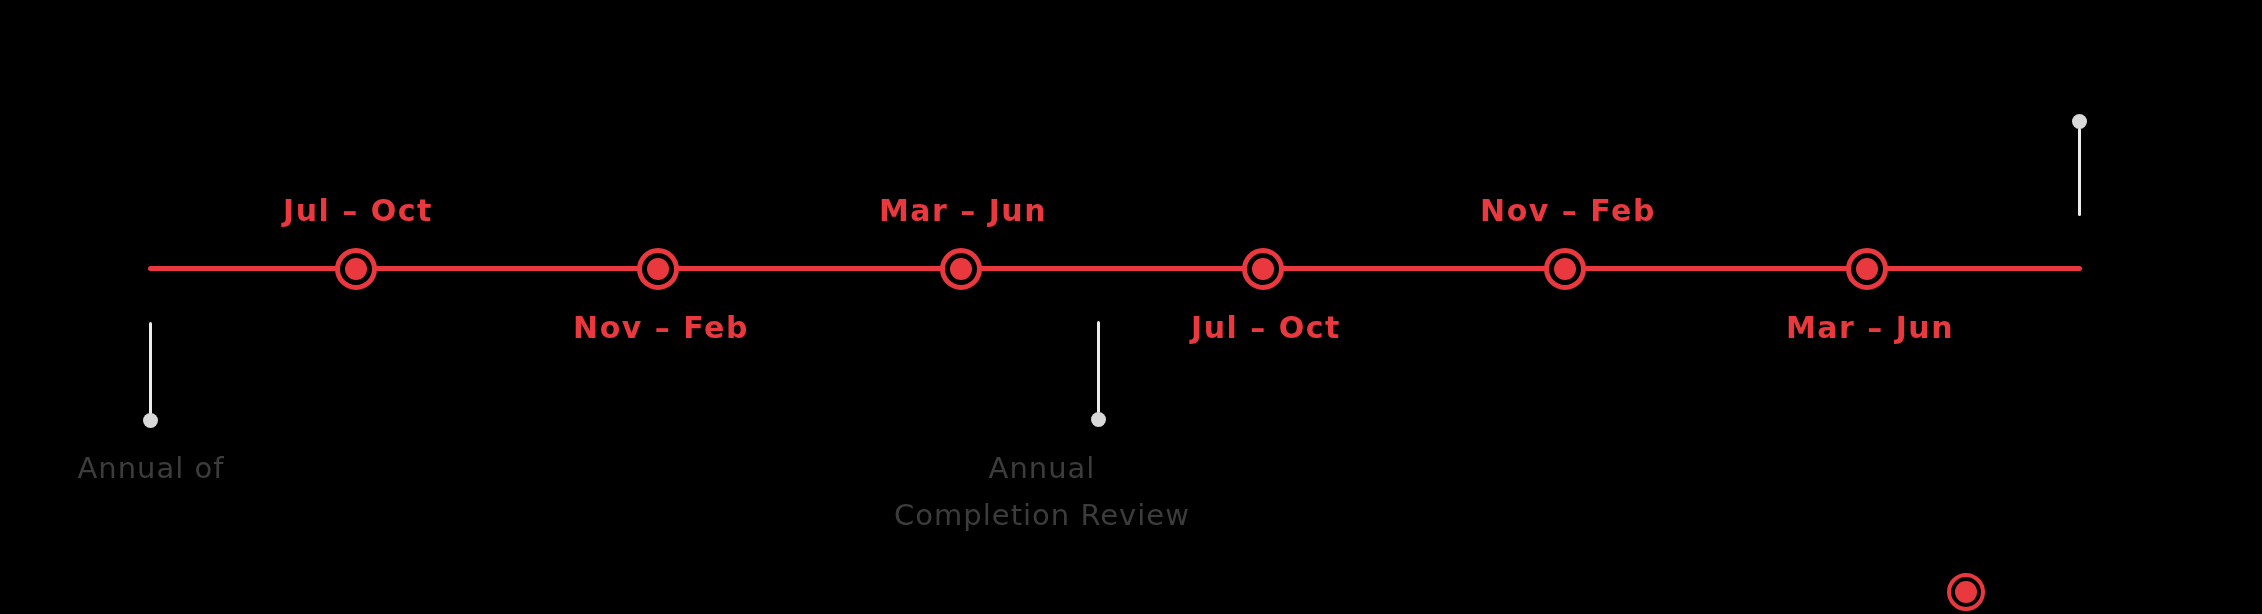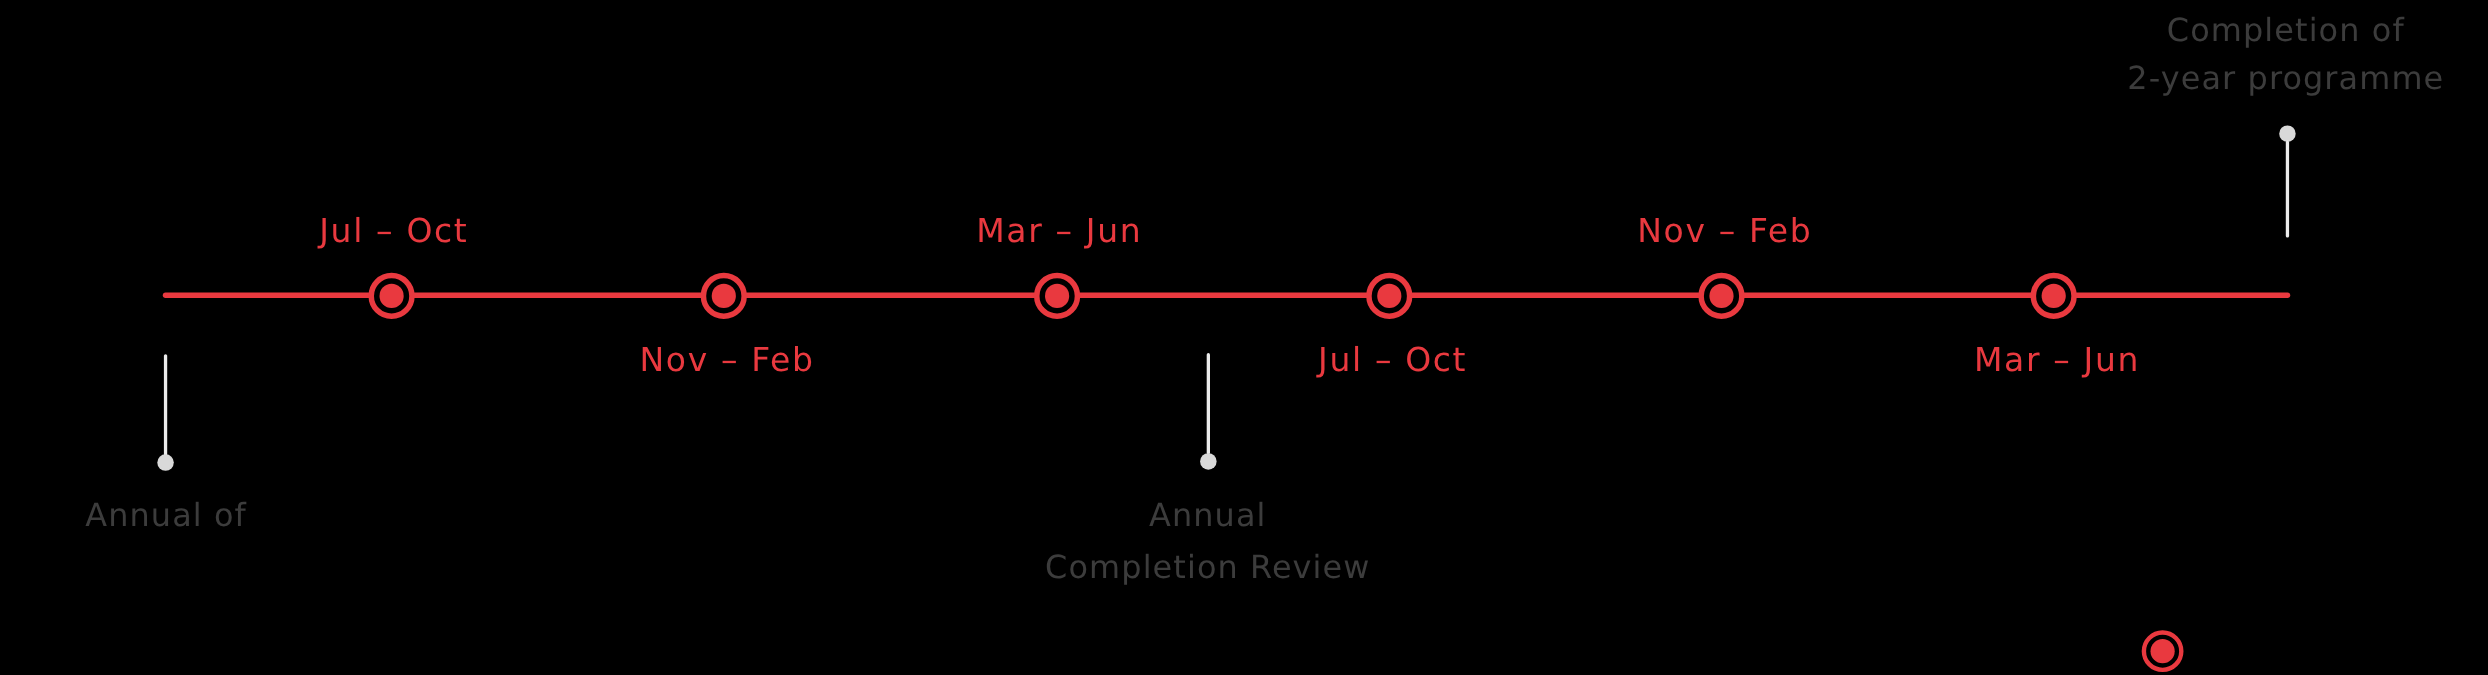--- a/index.html
+++ b/index.html
@@ -23,21 +23,21 @@
   }
   .node{
     position:absolute;top:248px;width:42px;height:42px;box-sizing:border-box;
     border:5px solid var(--red);border-radius:50%;background:var(--bg);
     display:flex;align-items:center;justify-content:center;
   }
   .node .dot{width:22px;height:22px;border-radius:50%;background:var(--red);}
   .node.small{width:38px;height:38px;border-width:4px;top:573px;}
   .m-label{
     position:absolute;transform:translateX(-50%);
-    color:var(--red);font-weight:400;font-size:30px;line-height:32px;
+    color:var(--red);font-weight:700;font-size:30px;line-height:32px;
     letter-spacing:1.5px;white-space:nowrap;
   }
   .m-label.above{top:195px;}
   .m-label.below{top:312px;}
   .v-line{position:absolute;width:3px;background:var(--mline);border-radius:2px;}
   .v-dot{position:absolute;width:15px;height:15px;border-radius:50%;background:var(--mdot);}
   .marker-text{
     position:absolute;transform:translateX(-50%);
     color:var(--muted);font-size:29px;line-height:47px;letter-spacing:1px;
     text-align:center;white-space:nowrap;
@@ -77,29 +77,25 @@
   <div class="m-label below" style="left:1870px">Mar – Jun</div>
 
   <div class="v-line" style="left:149px;top:322px;height:93px"></div>
   <div class="v-dot" style="left:143px;top:413px"></div>
   <div class="marker-text" style="left:151px;top:445px">
     <div>Annual of</div>
   </div>
 
   <div class="v-line" style="left:1097px;top:321px;height:92px"></div>
   <div class="v-dot" style="left:1091px;top:412px"></div>
-  <div class="marker-text" style="left:1098px;top:445px">
+  <div class="marker-text" style="left:1042px;top:445px">
     <div>Annual</div>
     <div>Completion Review</div>
   </div>
 
-  <div class="marker-text" style="left:2078px;top:5px;line-height:44px">
-    <div>Completion of</div>
-    <div>2-year programme</div>
-  </div>
   <div class="v-dot" style="left:2072px;top:114px"></div>
   <div class="v-line" style="left:2078px;top:128px;height:88px"></div>
 
   <div class="node small" style="left:1947px">
       <div class="dot"></div>
     </div>
 
 </div>
 
 </body></html>

